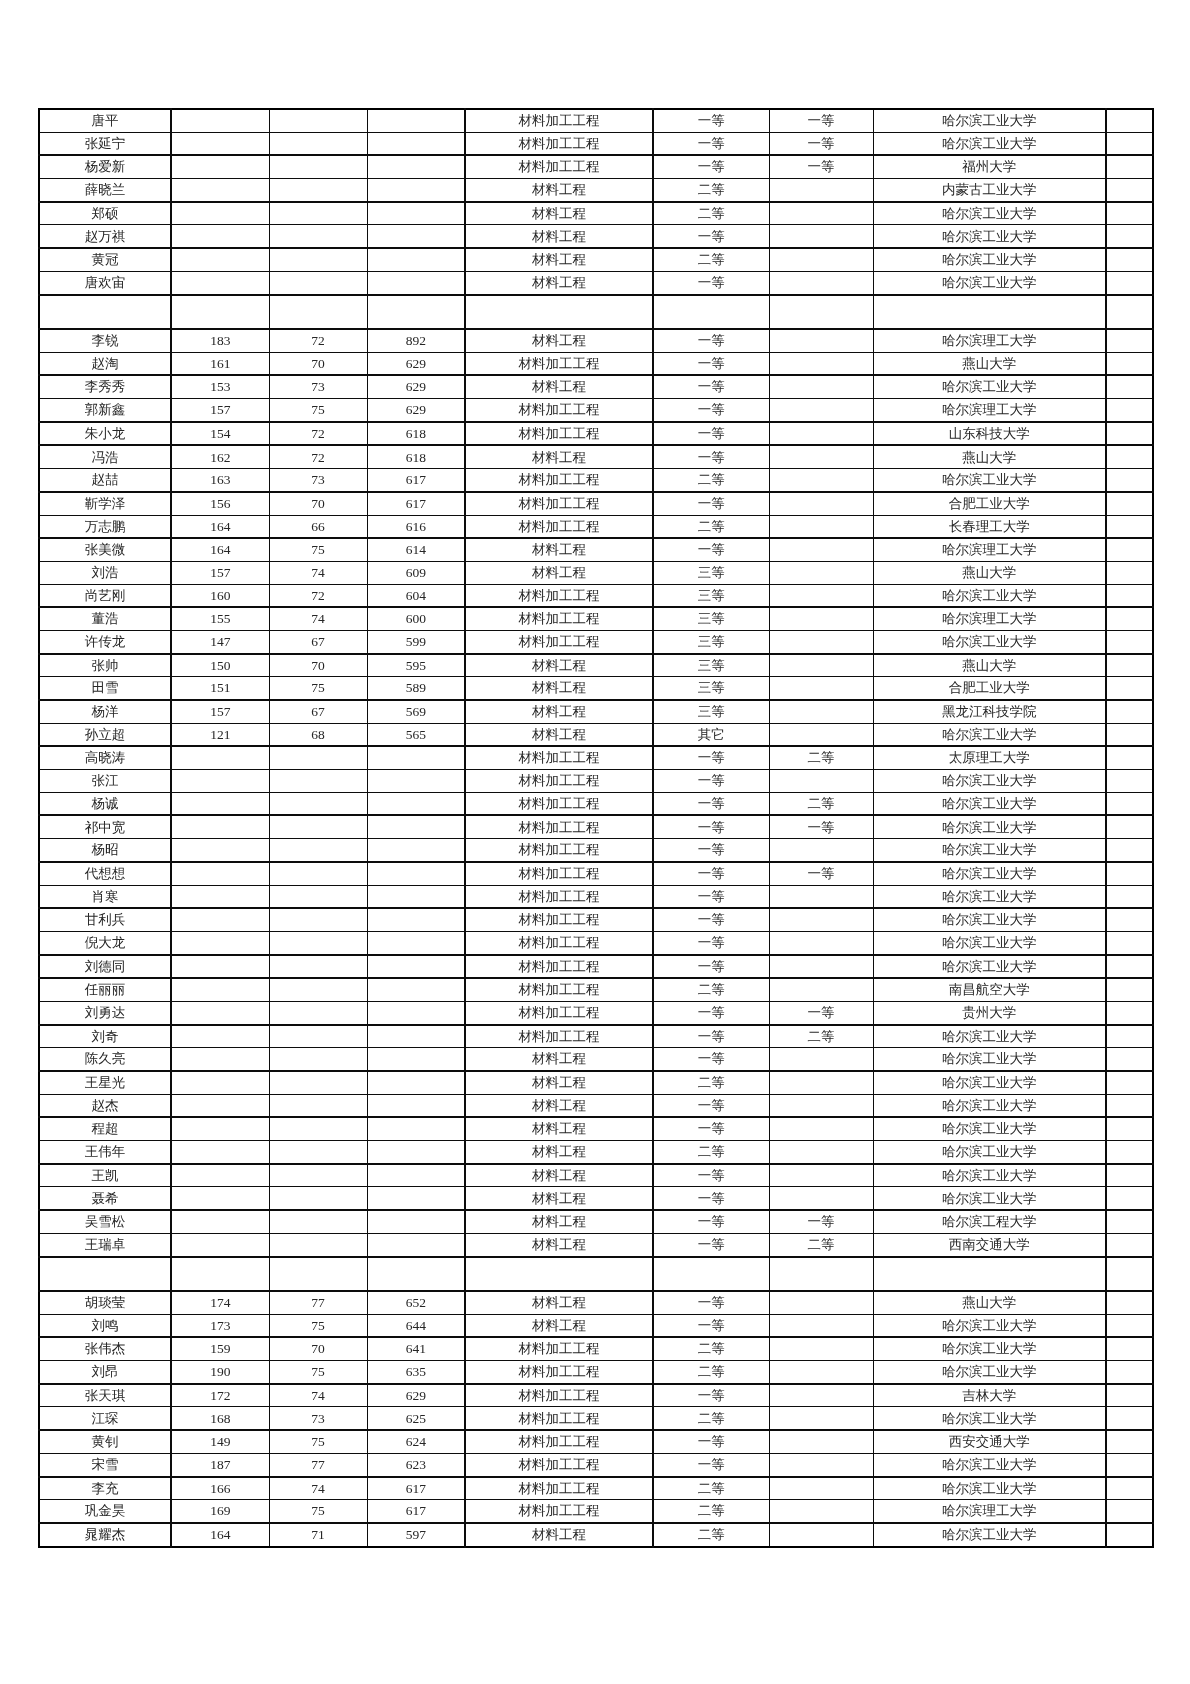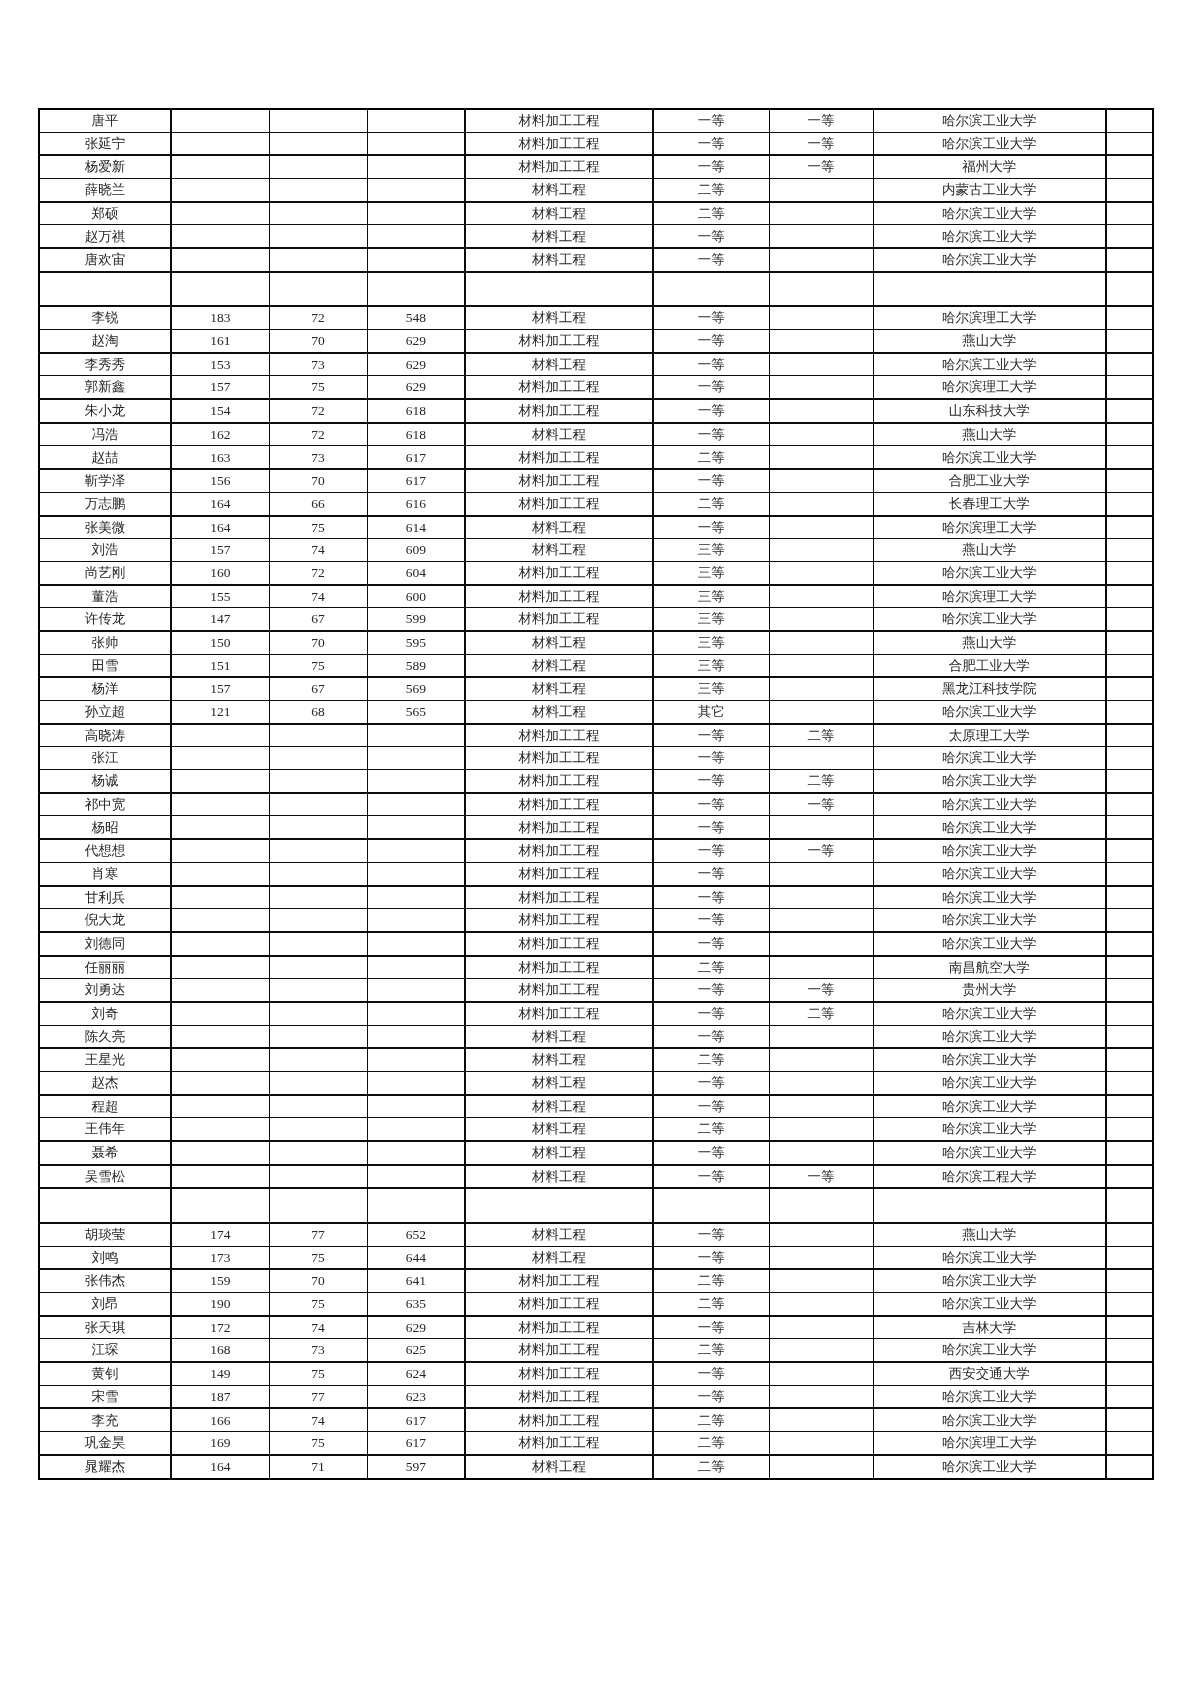--- a/index.html
+++ b/index.html
@@ -95,20 +95,31 @@
           <td>赵万祺</td>
           <td></td>
           <td></td>
           <td></td>
           <td>材料工程</td>
           <td>一等</td>
           <td></td>
           <td>哈尔滨工业大学</td>
           <td></td>
         </tr>
+        <tr>
+          <td>黄冠</td>
+          <td></td>
+          <td></td>
+          <td></td>
+          <td>材料工程</td>
+          <td>二等</td>
+          <td></td>
+          <td>哈尔滨工业大学</td>
+          <td></td>
+        </tr>
         <tr class="hb">
           <td>唐欢宙</td>
           <td></td>
           <td></td>
           <td></td>
           <td>材料工程</td>
           <td>一等</td>
           <td></td>
           <td>哈尔滨工业大学</td>
           <td></td>
@@ -121,21 +132,21 @@
           <td></td>
           <td></td>
           <td></td>
           <td></td>
           <td></td>
         </tr>
         <tr>
           <td>李锐</td>
           <td>183</td>
           <td>72</td>
-          <td>548</td>
+          <td>892</td>
           <td>材料工程</td>
           <td>一等</td>
           <td></td>
           <td>哈尔滨理工大学</td>
           <td></td>
         </tr>
         <tr class="hb">
           <td>赵淘</td>
           <td>161</td>
           <td>70</td>
@@ -513,40 +524,62 @@
           <td>王伟年</td>
           <td></td>
           <td></td>
           <td></td>
           <td>材料工程</td>
           <td>二等</td>
           <td></td>
           <td>哈尔滨工业大学</td>
           <td></td>
         </tr>
+        <tr>
+          <td>王凯</td>
+          <td></td>
+          <td></td>
+          <td></td>
+          <td>材料工程</td>
+          <td>一等</td>
+          <td></td>
+          <td>哈尔滨工业大学</td>
+          <td></td>
+        </tr>
         <tr class="hb">
           <td>聂希</td>
           <td></td>
           <td></td>
           <td></td>
           <td>材料工程</td>
           <td>一等</td>
           <td></td>
           <td>哈尔滨工业大学</td>
           <td></td>
         </tr>
         <tr>
           <td>吴雪松</td>
           <td></td>
           <td></td>
           <td></td>
           <td>材料工程</td>
           <td>一等</td>
           <td>一等</td>
           <td>哈尔滨工程大学</td>
+          <td></td>
+        </tr>
+        <tr class="hb">
+          <td>王瑞卓</td>
+          <td></td>
+          <td></td>
+          <td></td>
+          <td>材料工程</td>
+          <td>一等</td>
+          <td>二等</td>
+          <td>西南交通大学</td>
           <td></td>
         </tr>
         <tr class="sep">
           <td></td>
           <td></td>
           <td></td>
           <td></td>
           <td></td>
           <td></td>
           <td></td>

